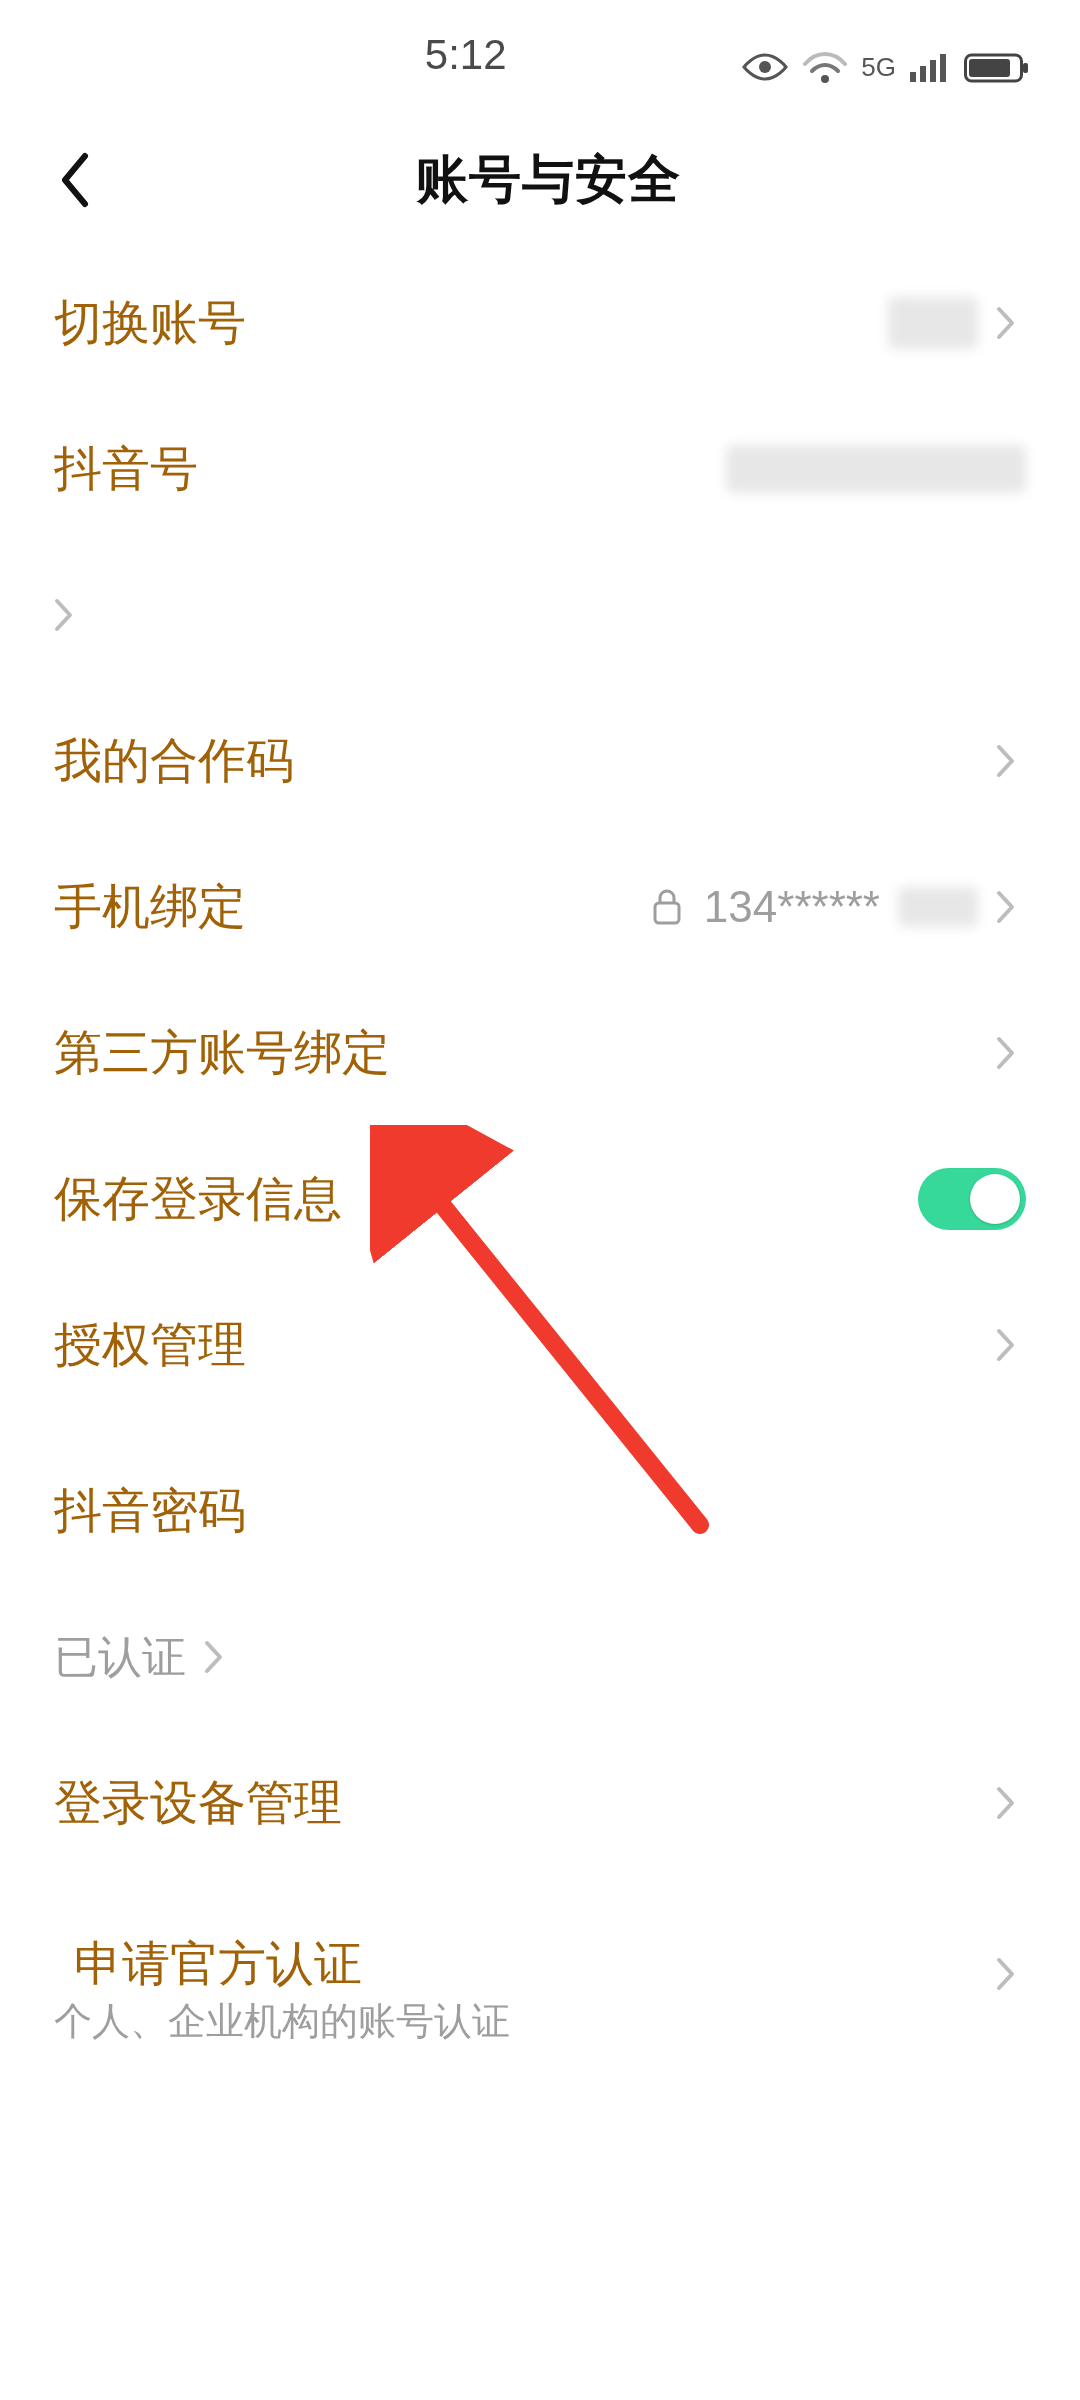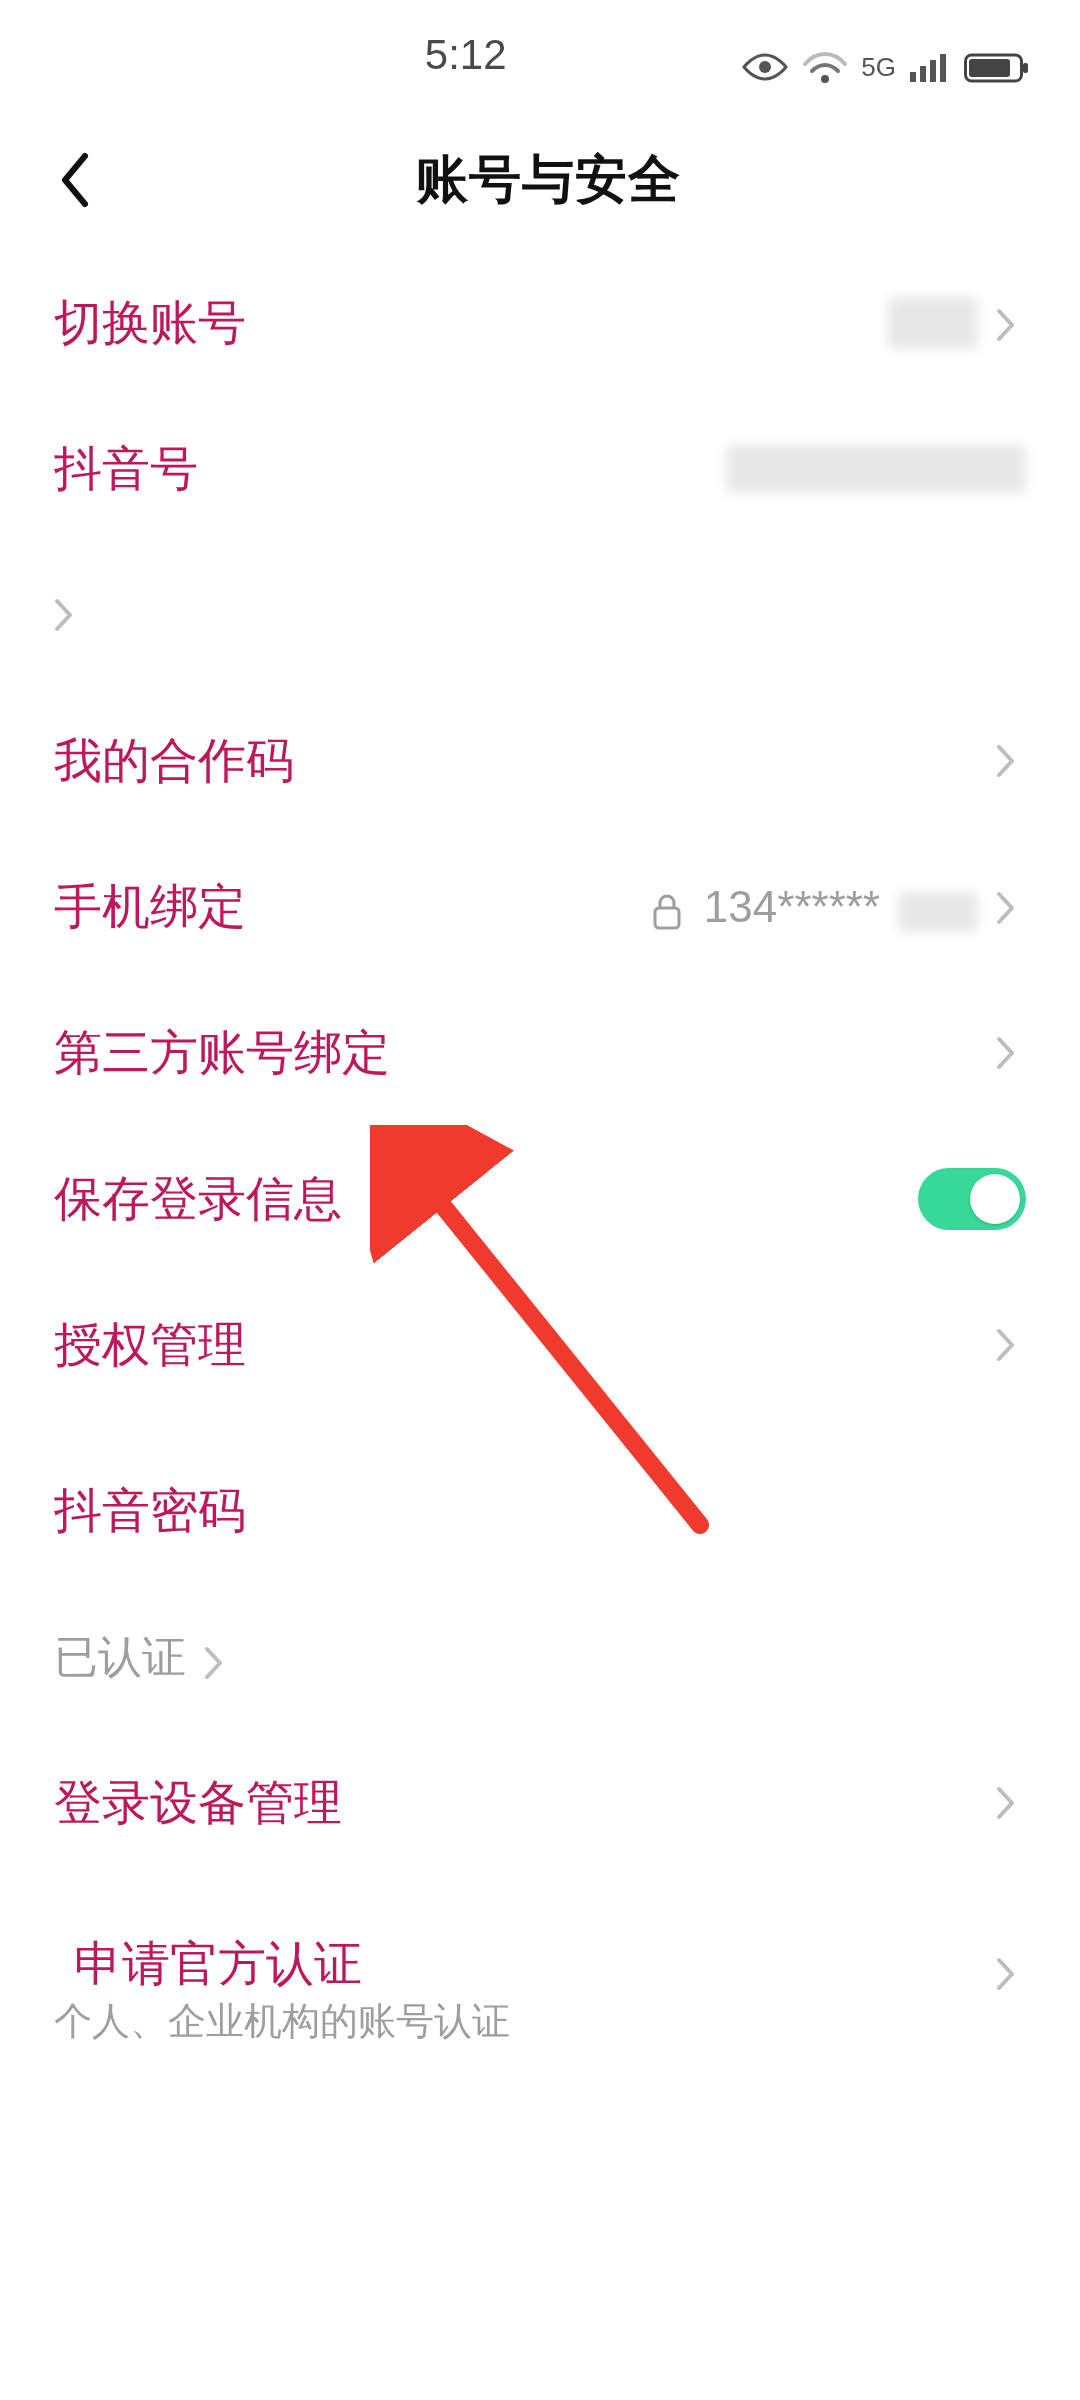--- a/index.html
+++ b/index.html
@@ -14,22 +14,22 @@
 
     
     .header{ height:140px; display:flex; align-items:center; padding:0 44px; position:relative; }
     .header-title{ position:absolute; left:17px; right:0; text-align:center; font-size:52px; font-weight:600; color:#111; letter-spacing:1px; }
     .back-btn{ position:relative; z-index:2; width:60px; height:60px; display:flex; align-items:center; justify-content:center; }
 
     
     .list{ padding:0 0; }
     .group-gap{ height:20px; }
     .row{ display:flex; align-items:center; justify-content:space-between; padding:0 54px; height:146px; }
-    .row .label{ font-size:48px; color:#be185d; font-weight:400; }
-    .row .right{ display:flex; align-items:flex-end; gap:18px; }
+    .row .label{ font-size:48px; color:#a16207; font-weight:400; }
+    .row .right{ display:flex; align-items:center; gap:18px; }
     .value{ font-size:44px; color:#9e9e9e; }
     .chev{ width:30px; height:48px; display:flex; align-items:center; }
 
     
     .blur-pill{ display:inline-block; border-radius:6px; background:#e7e7e7; filter:blur(6px); }
     .blur-a{ width:90px; height:52px; }
     .blur-b{ width:300px; height:48px; }
     .blur-c{ width:80px; height:40px; }
 
     

